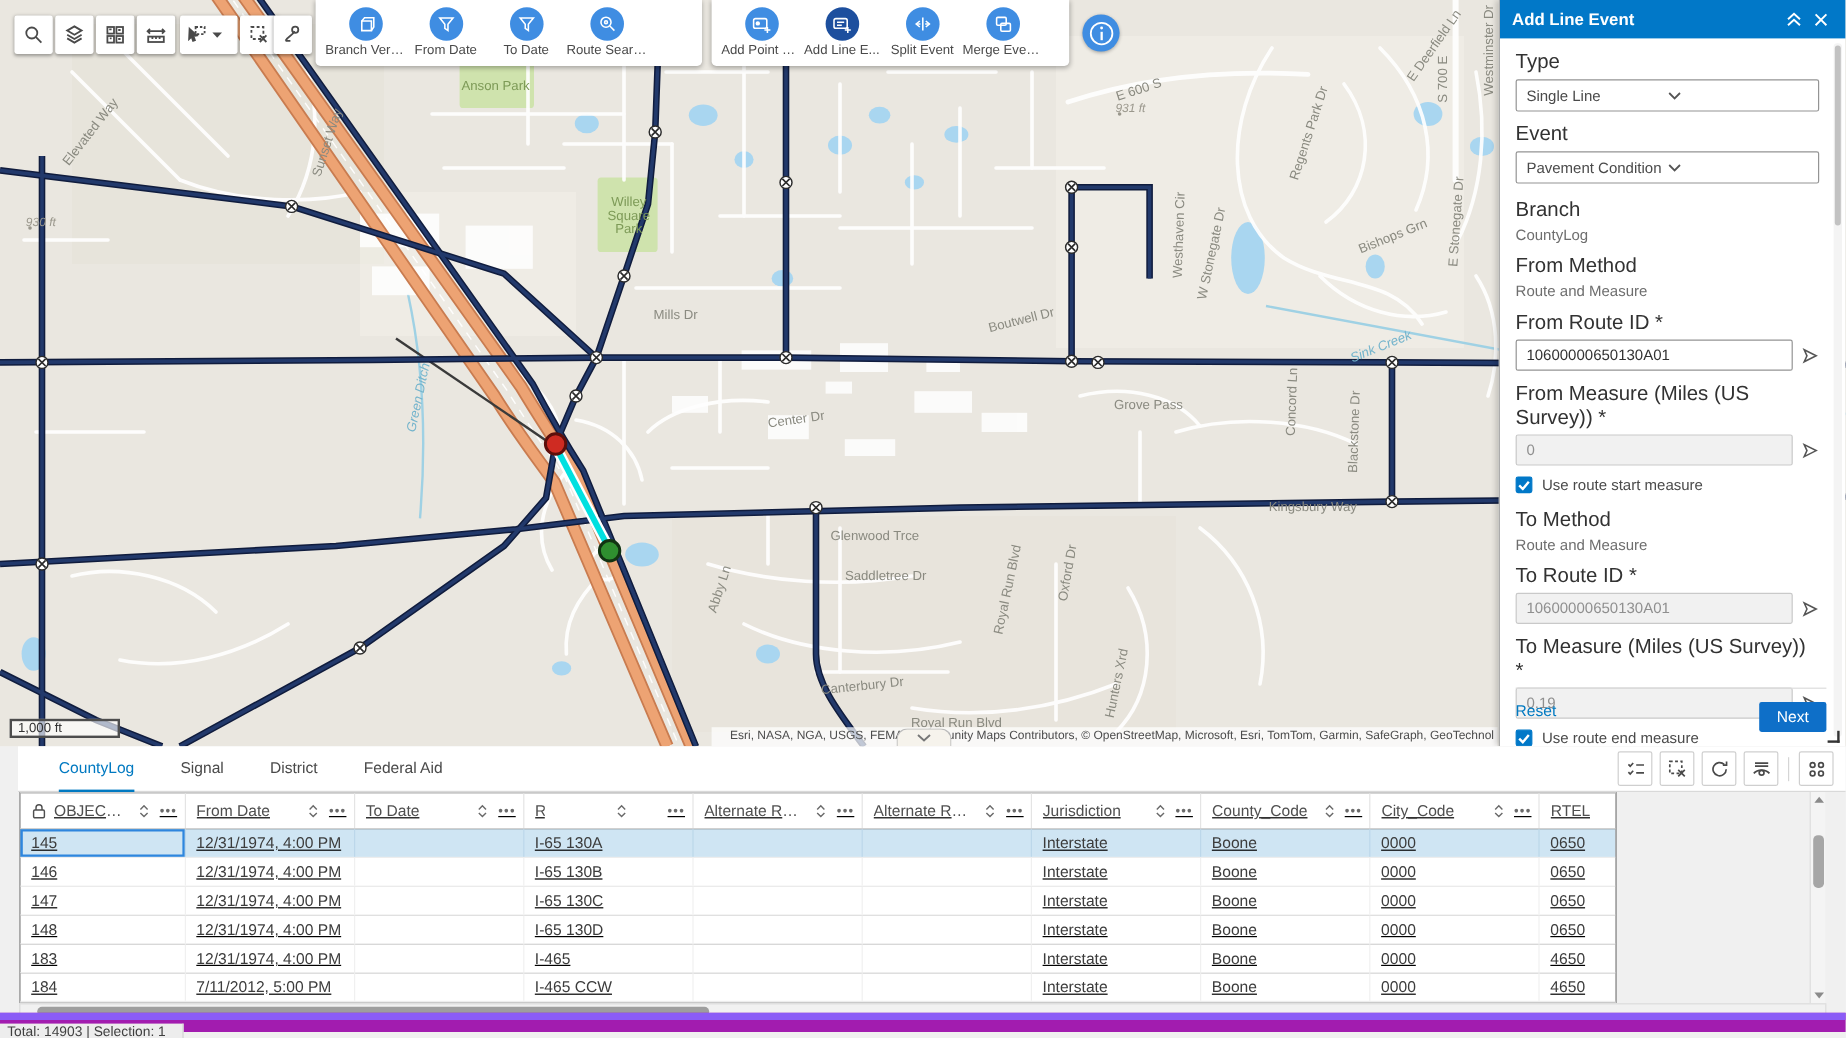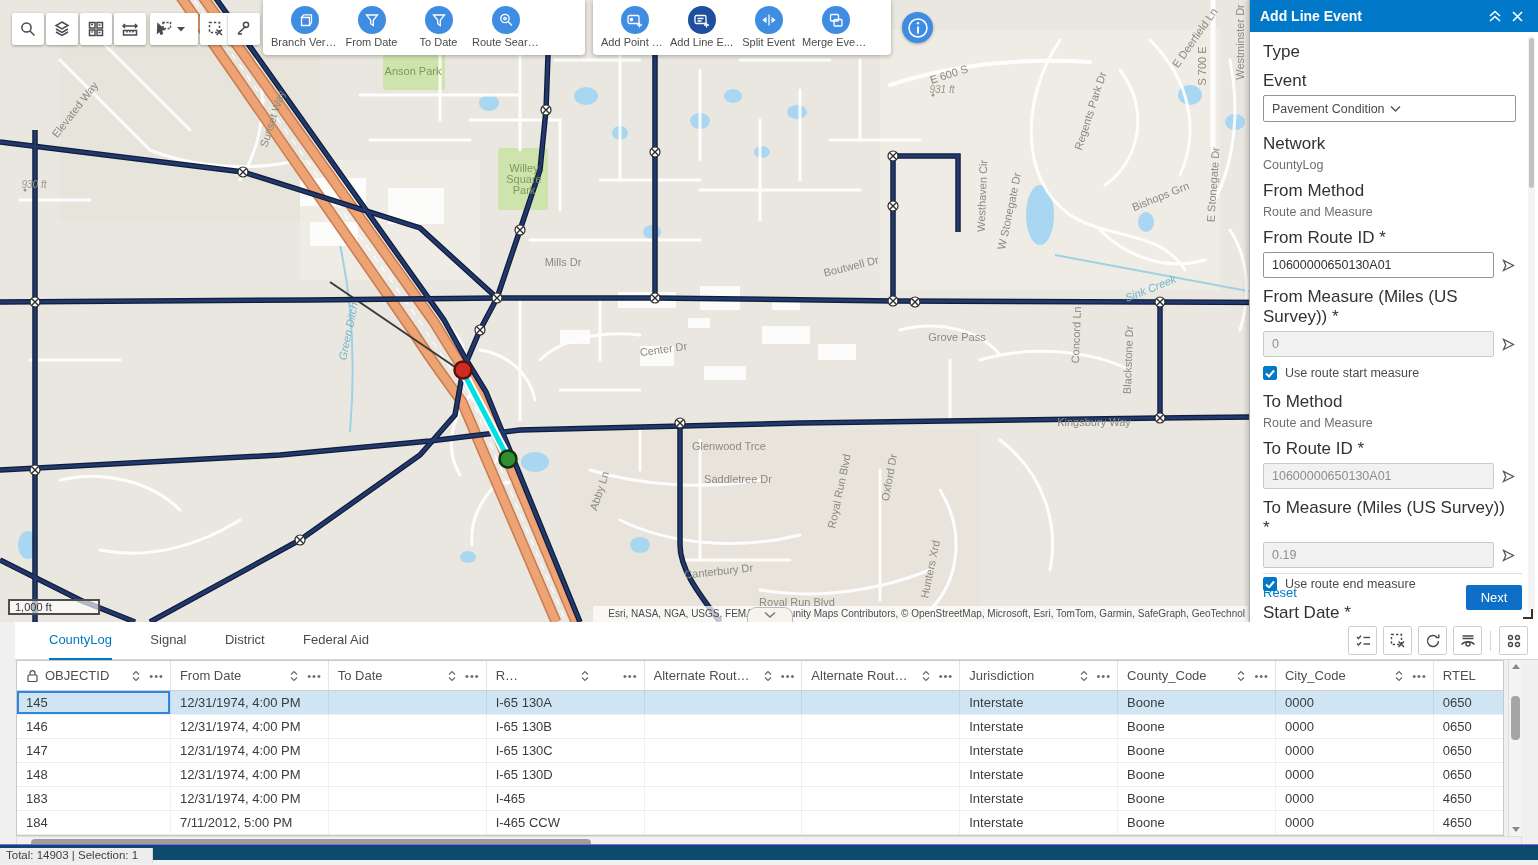--- a/index.html
+++ b/index.html
@@ -73,42 +73,42 @@
   
   #bottom{position:absolute;top:622px;left:0;width:1538px;height:243px;background:#f0f0f0;}
   #tabs-row{position:absolute;top:0;left:15px;right:0;height:38px;background:#fff;border-bottom:1px solid #d9d9d9;}
   .tab{position:relative;display:inline-block;margin-left:34px;line-height:36px;font-size:13px;color:#4a4a4a;cursor:pointer;}
   .tab.active{color:#0079c1;border-bottom:2px solid #0079c1;}
   #tab-icons{position:absolute;right:10px;top:4px;display:flex;align-items:center;gap:6px;}
   .ticon{width:29px;height:29px;background:#fff;border:1px solid #cfcfcf;border-radius:2px;
     display:flex;align-items:center;justify-content:center;cursor:pointer;}
   .ticon svg{stroke:#4a4a4a;fill:none;stroke-width:1.4;}
   .ticon-divider{width:1px;height:20px;background:#d5d5d5;margin:0 2px;}
-  #grid{position:absolute;top:38px;left:16px;width:1488px;background:#000000;border:1px solid #c9c9c9;}
+  #grid{position:absolute;top:38px;left:16px;width:1331px;background:#000000;border:1px solid #c9c9c9;text-decoration:underline;}
   #thead{display:flex;height:30px;border-bottom:1px solid #d0d0d0;background:#fff;}
   .th{display:flex;align-items:center;padding:0 6px 0 9px;font-size:13px;color:#4f4f4f;
     border-right:1px solid #e4e4e4;overflow:hidden;white-space:nowrap;}
   .th .lbl{overflow:hidden;text-overflow:ellipsis;}
   .th .sp{flex:1;}
   .th svg{stroke:#6a6a6a;fill:none;stroke-width:1.2;flex:none;}
   .th .dots{color:#6a6a6a;font-size:11px;letter-spacing:1px;margin-left:7px;flex:none;}
   .tr{display:flex;height:24px;border-bottom:1px solid #ededed;background:#fff;}
   .tr.selected{background:#cfe5f3;}
   .td{font-size:13px;color:#3c3c3c;padding:0 9px;line-height:23px;border-right:1px solid #f0f0f0;
     overflow:hidden;white-space:nowrap;}
   .tr.selected .td{border-right-color:#bcd7ea;}
   .td.focus-cell{box-shadow:inset 0 0 0 2px #2e86de;}
   .c0{width:156px;}.c1{width:160px;}.c2{width:160px;}.c3{width:160px;gap:25px;}.c4{width:160px;}
   .c5{width:160px;}.c6{width:160px;}.c7{width:160px;}.c8{width:160px;}.c9{width:70px;border-right:none;}
   #vscroll{position:absolute;top:38px;left:1508px;width:13px;height:176px;background:#f4f4f4;border-left:1px solid #ddd;}
   #vthumb{position:absolute;top:36px;left:2px;width:9px;height:44px;background:#a6a6a6;border-radius:4px;}
   .scroll-arrow{position:absolute;left:3px;width:0;height:0;border-left:4px solid transparent;border-right:4px solid transparent;}
   #hscroll{position:absolute;top:214px;left:16px;width:1506px;height:13px;background:#f1f1f1;border:1px solid #ddd;}
   #hthumb{position:absolute;top:2px;left:14px;width:560px;height:8px;background:#9e9e9e;border-radius:4px;}
-  #statusbar{position:absolute;top:222px;left:0;right:0;height:16px;background:#0c4a6e;border-top:1px solid #8b5cf6;}
+  #statusbar{position:absolute;top:222px;left:0;right:0;height:16px;background:#a21caf;border-top:6px solid #8b5cf6;}
   #status-text{display:inline-block;font-size:11.5px;color:#3f3f3f;background:#ededed;border-right:1px solid #d4d4d4;
     padding:1px 14px 1px 6px;height:15px;line-height:13px;}
   
   text.ml{fill:#8a8a80;font-size:11px;font-family:"Liberation Sans","DejaVu Sans",sans-serif;text-anchor:middle;}
   text.ml.park{fill:#7d9a57;}
   text.ml.water{fill:#74b4cc;font-style:italic;}
   text.ml.elev{fill:#9a978c;font-style:italic;font-size:10px;}
 </style>
 </head>
 <body>
@@ -503,28 +503,34 @@
           </svg>
       </span>
       <span class="panel-hicon">
         <svg width="13" height="13">
             <path d="M2,2 L11,11 M11,2 L2,11"></path>
           </svg>
       </span>
     </div>
     <div id="panel-body">
       <div class="fld-label" style="margin-top:0">Type</div>
+      <div class="selbox">
+        <span>Single Line</span>
+        <span class="chev"><svg width="11" height="8">
+              <path d="M1,1.5 L5.5,6 L10,1.5"></path>
+            </svg></span>
+      </div>
       <div class="fld-label">Event</div>
       <div class="selbox">
         <span>Pavement Condition</span>
         <span class="chev"><svg width="11" height="8">
               <path d="M1,1.5 L5.5,6 L10,1.5"></path>
             </svg></span>
       </div>
-      <div class="fld-label" style="margin-top:12px">Network</div>
+      <div class="fld-label" style="margin-top:12px">Branch</div>
       <div class="fld-value">CountyLog</div>
       <div class="fld-label">From Method</div>
       <div class="fld-value">Route and Measure</div>
       <div class="fld-label">From Route ID *</div>
       <div class="inp-row">
         <input type="text" value="10600000650130A01" style="">
         <span class="pick-arrow">
             <svg width="15" height="15">
               <path d="M2.5,12.5 L12.5,7.5 L2.5,2.5 L4.8,7.5 Z"></path>
             </svg>

